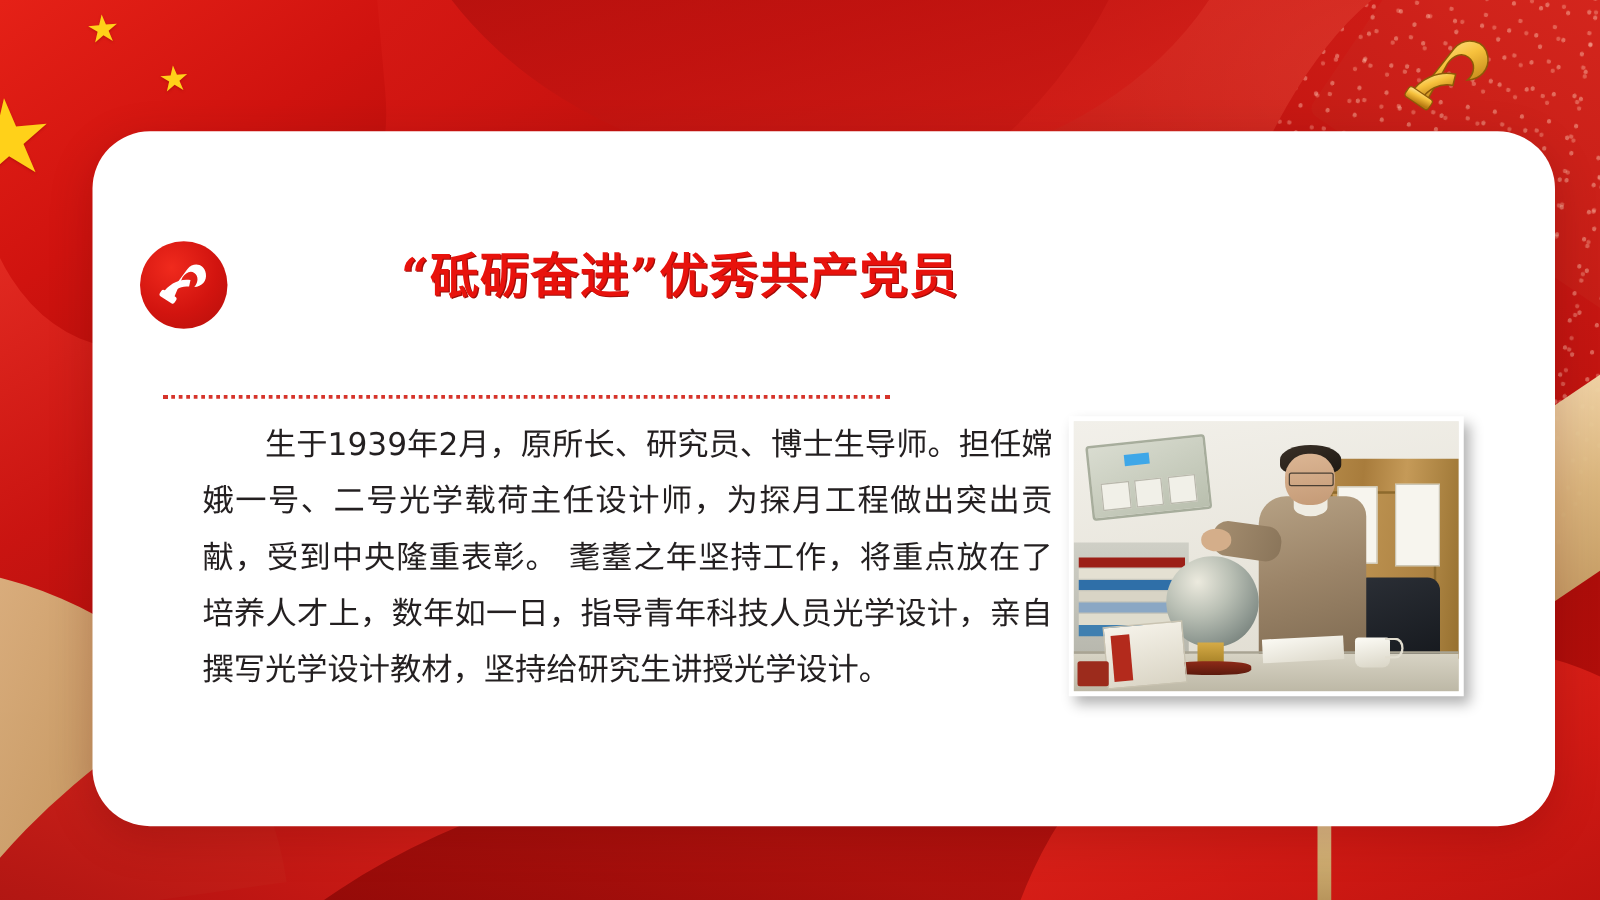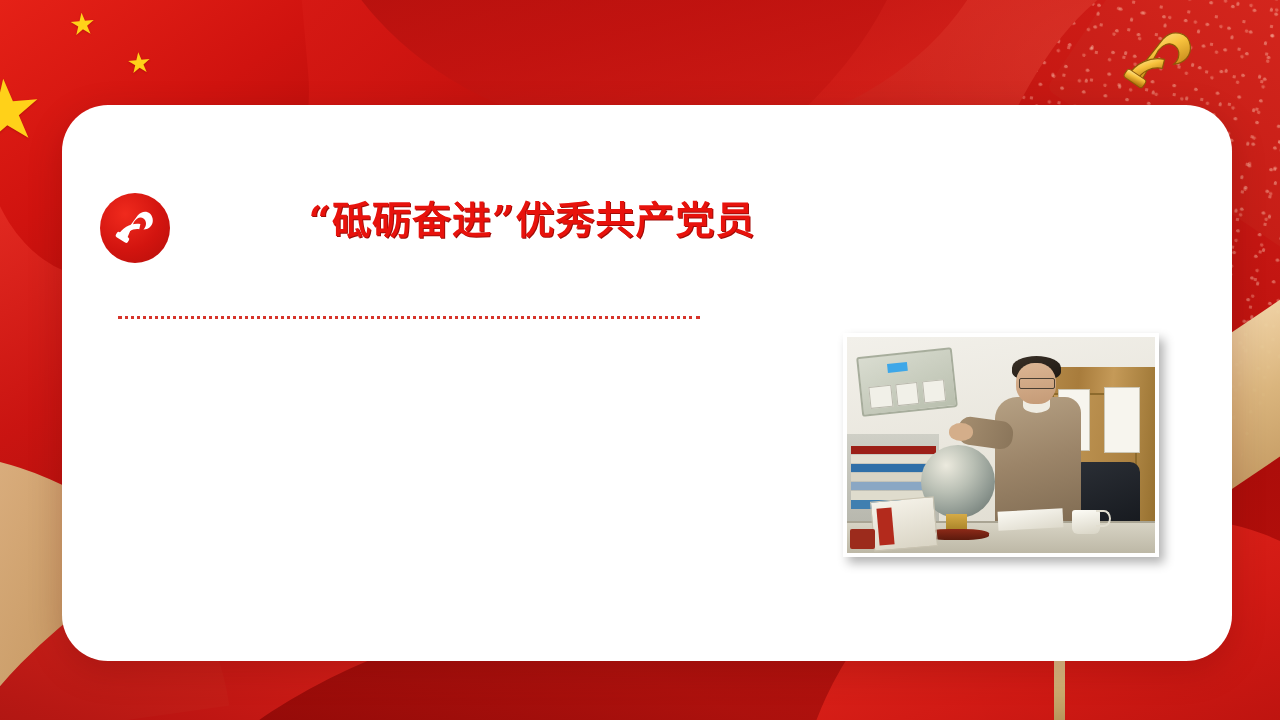--- a/index.html
+++ b/index.html
@@ -115,21 +115,21 @@
   .star-s4{left:108px;top:186px;font-size:28px;}
 
   
   .emblem-tr{
     position:absolute;left:1114px;top:26px;width:88px;height:72px;
     pointer-events:none;
   }
 
   
   .card{
-    position:absolute;left:62px;top:105px;width:1170px;height:556px;
+    position:absolute;left:74px;top:105px;width:1170px;height:556px;
     background:#ffffff;border-radius:46px;
     box-shadow:0 10px 34px rgba(80,0,0,.22);
     overflow:hidden;
   }
 
   
   .badge{
     position:absolute;left:38px;top:88px;width:70px;height:70px;border-radius:50%;
     background:radial-gradient(circle at 36% 30%,#f02a1d 0%,#d2140f 55%,#b50f0b 100%);
   }
@@ -285,20 +285,23 @@
         </g>
       </svg>
     </div>
 
     <div class="title-block">
       <div class="title-main">“砥砺奋进”优秀共产党员</div>
     </div>
 
     <div class="divider"></div>
 
+    <div class="body-text">
+      <p>生于1939年2月，原所长、研究员、博士生导师。担任嫦娥一号、二号光学载荷主任设计师，为探月工程做出突出贡献，受到中央隆重表彰。 耄耋之年坚持工作，将重点放在了培养人才上，数年如一日，指导青年科技人员光学设计，亲自撰写光学设计教材，坚持给研究生讲授光学设计。</p>
+    </div>
 
     <div class="photo-wrap">
       <div class="photo">
         <div class="ph-wall"></div>
         <div class="ph-door"></div>
         <div class="ph-door-panel"></div>
         <div class="ph-paper1"></div>
         <div class="ph-paper2"></div>
 
         <div class="ph-panelbox">

